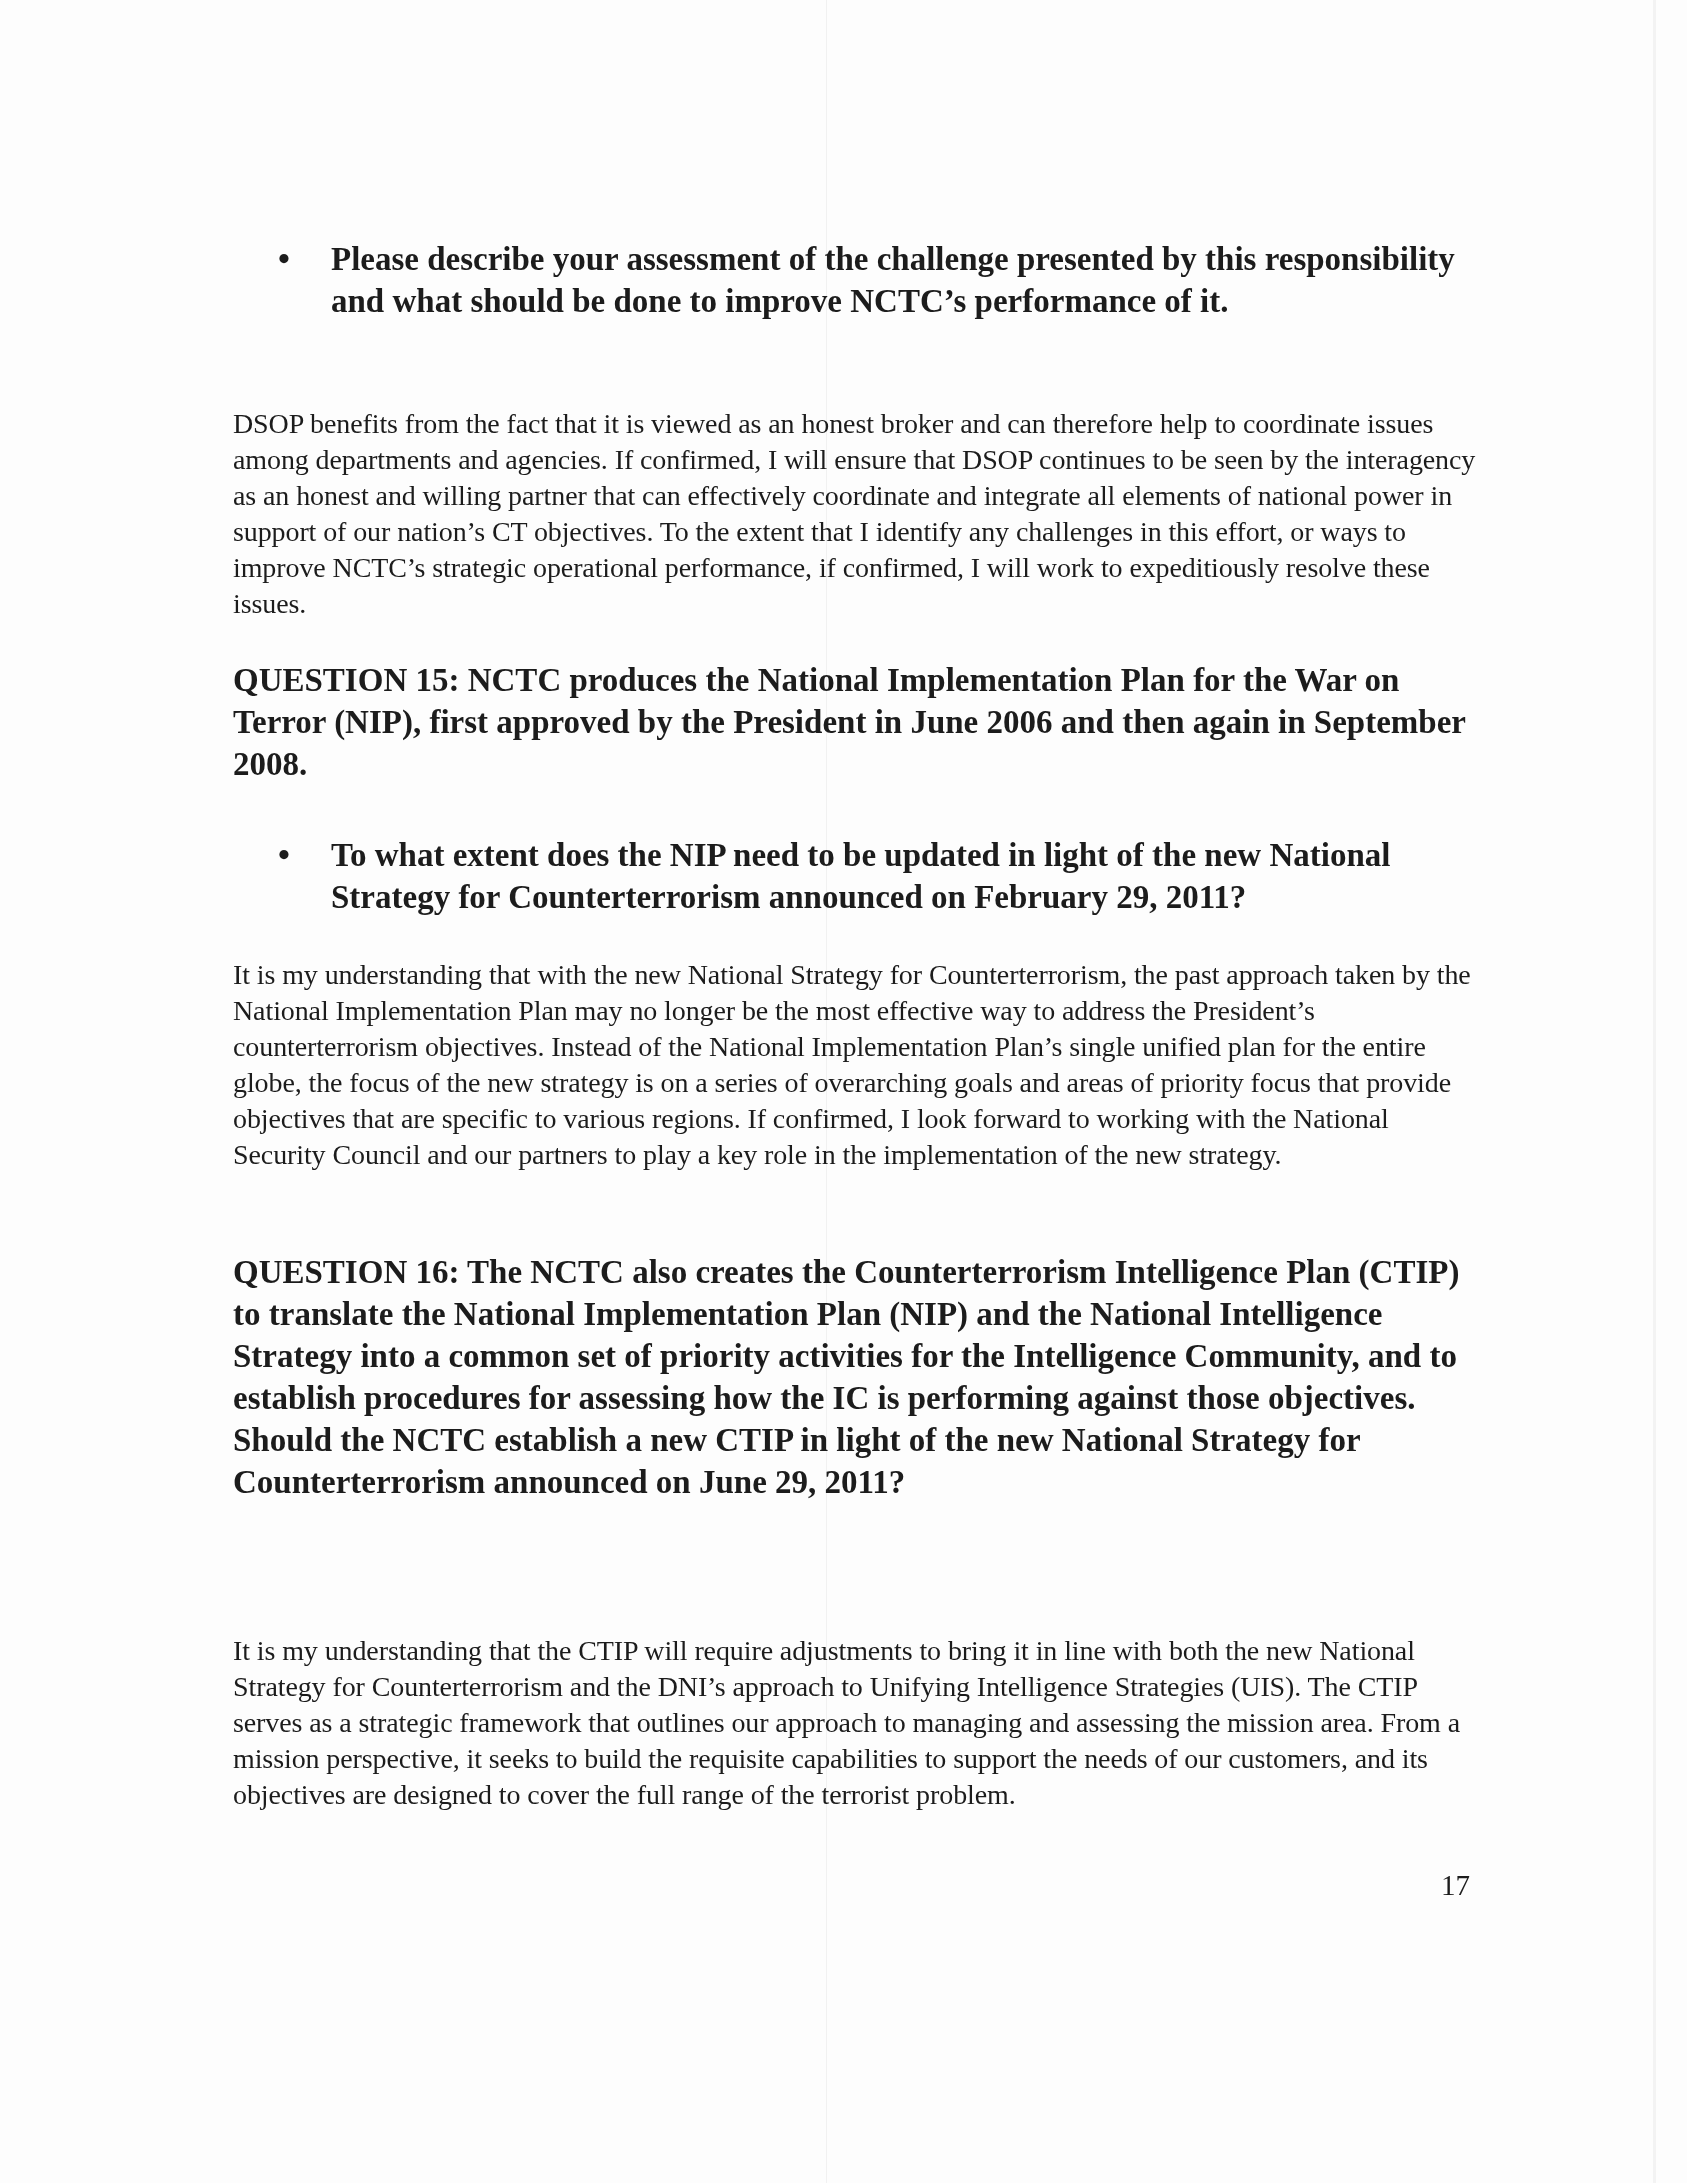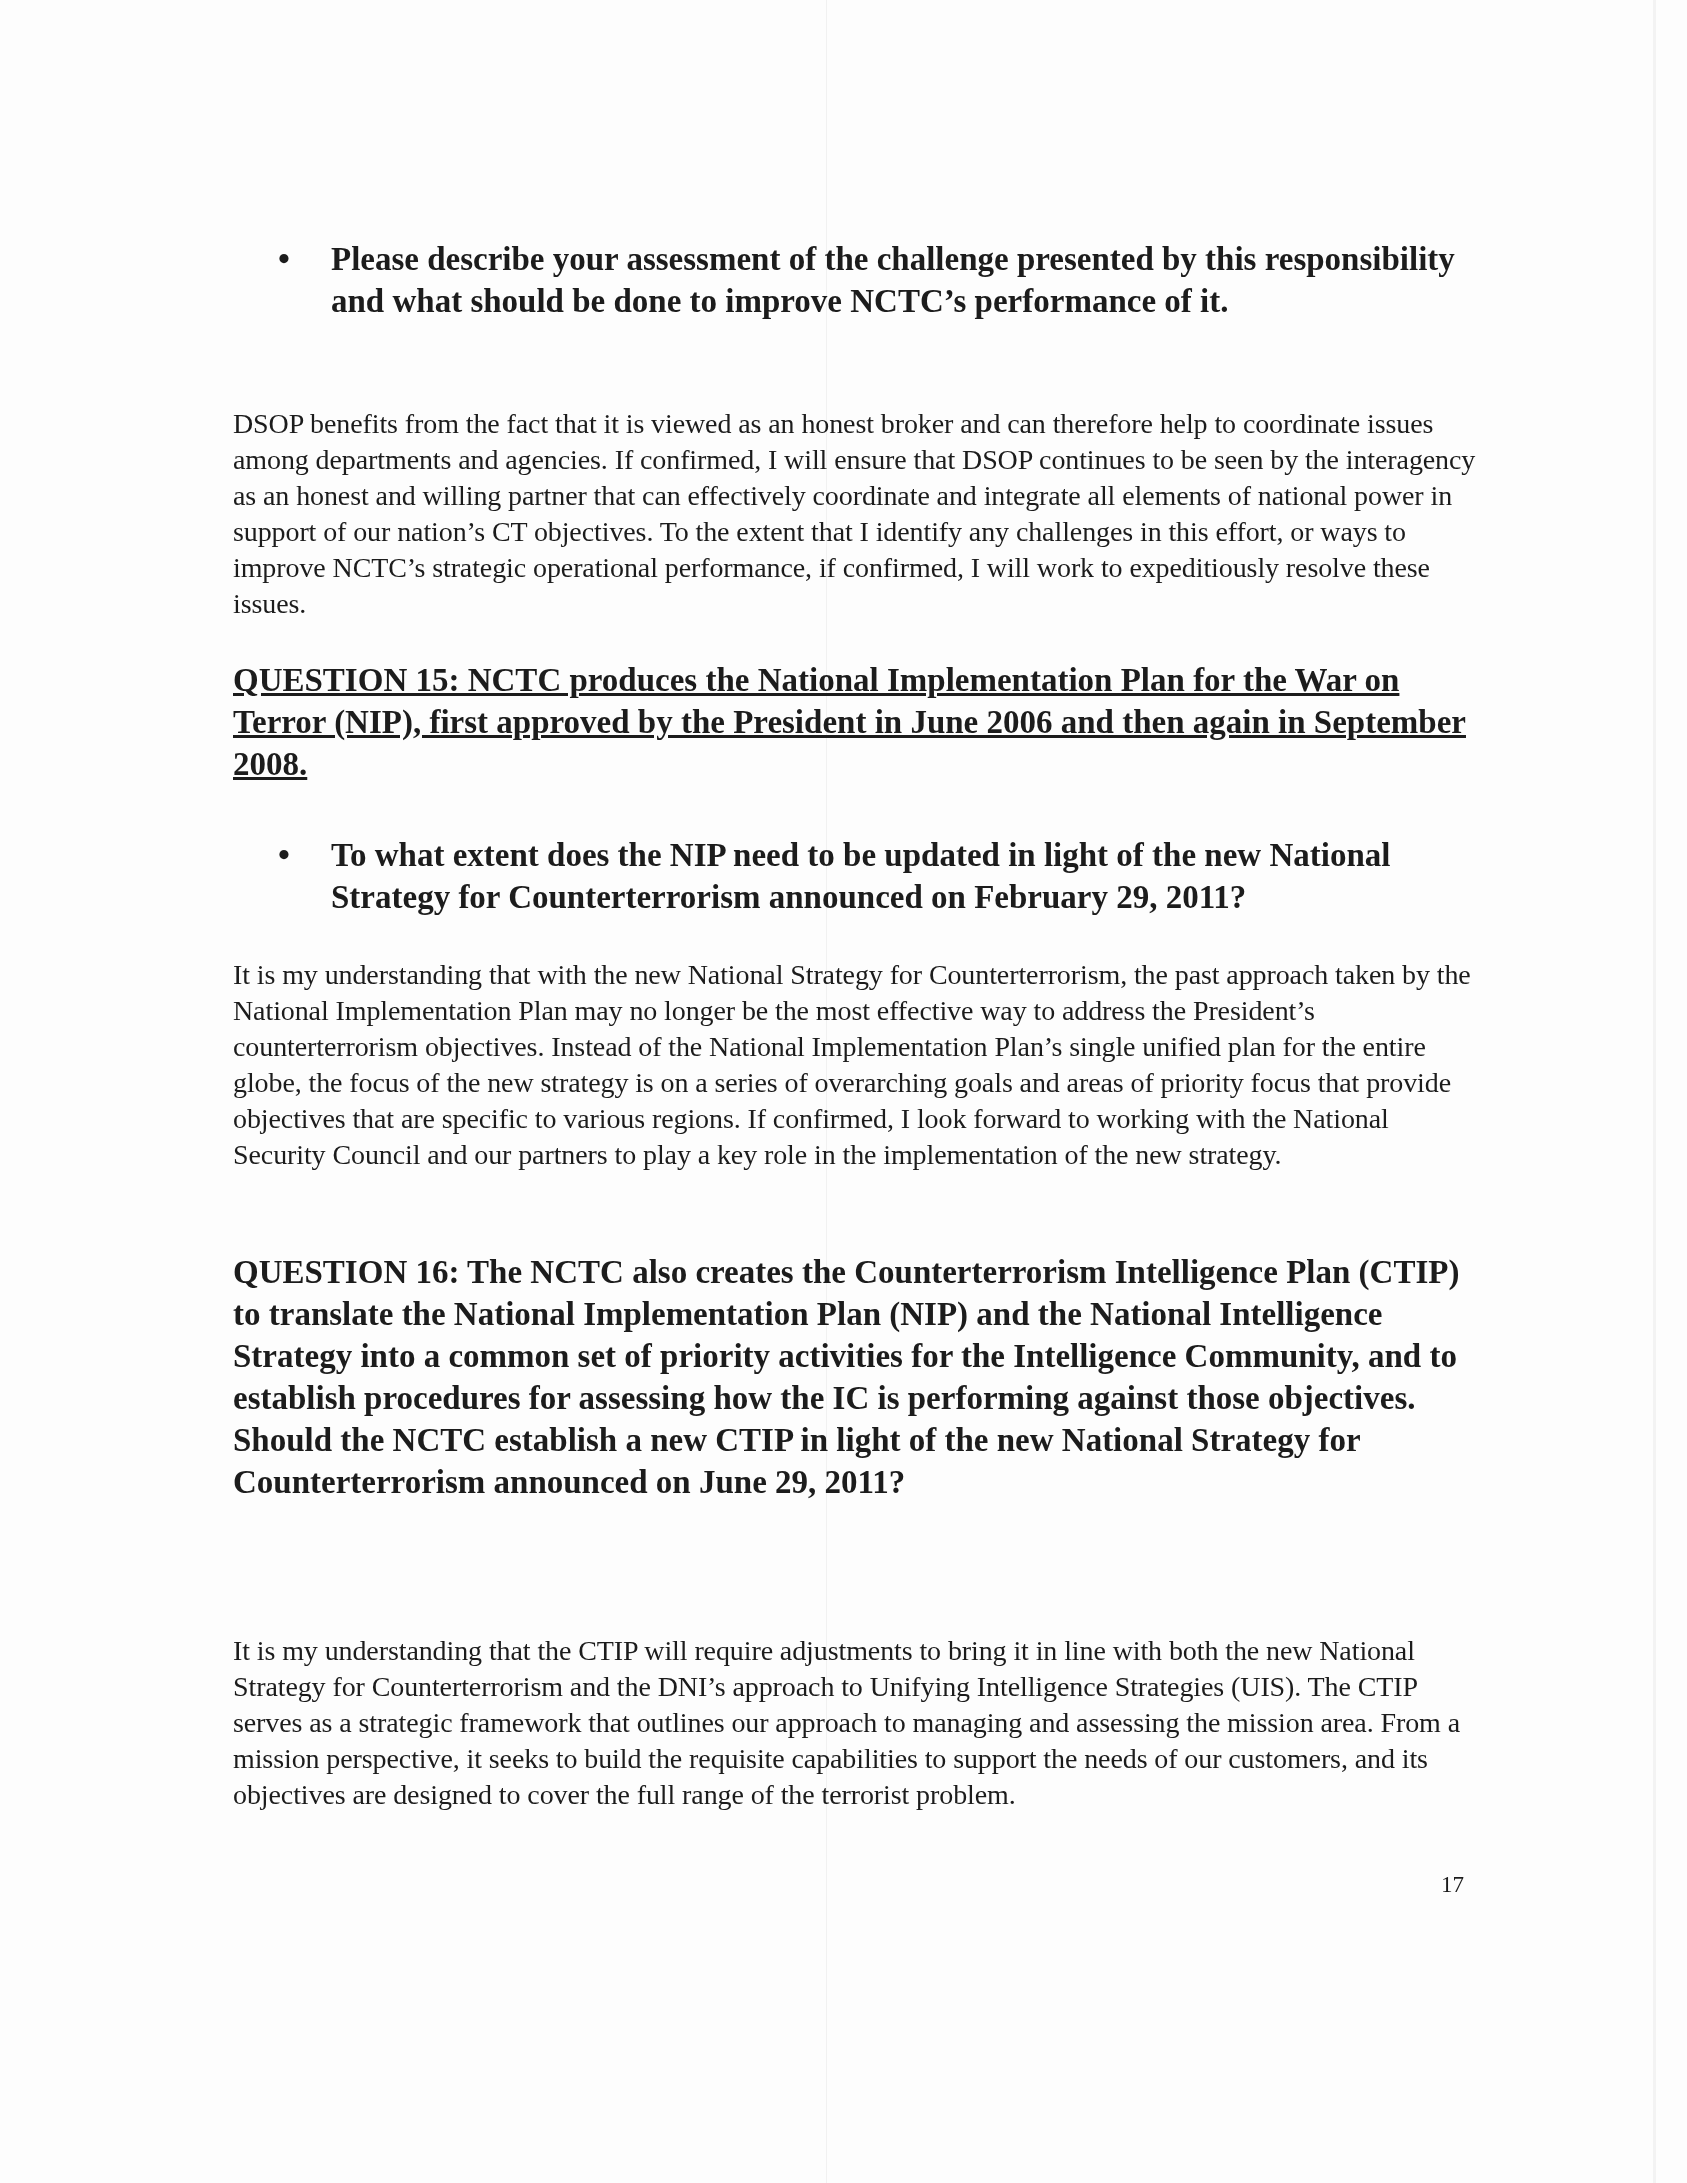--- a/index.html
+++ b/index.html
@@ -9,38 +9,38 @@
     font-family: "Liberation Serif", "DejaVu Serif", serif; color: #1c1c1c;
   }
   .fold { position: absolute; left: 826px; top: 0; width: 1.3px; height: 2183px; background: #f1f1f1; }
   .edge { position: absolute; left: 1653px; top: 0; width: 2.6px; height: 2183px; background: #f3f3f3; }
   .block { position: absolute; left: 233px; width: 1244px; }
   .bullet-block { position: absolute; left: 278px; width: 1178px; }
   .bullet-dot { position: absolute; left: 0; top: 0; font-size: 34px; font-weight: bold; line-height: 42px; }
   .bullet-text { margin-left: 53px; font-size: 33px; font-weight: bold; line-height: 42px; }
   .question { font-size: 33px; font-weight: bold; line-height: 42px; margin: 0; }
   .para { font-size: 28px; line-height: 36px; margin: 0; letter-spacing: -0.1px; }
-  .pagenum { position: absolute; left: 1441px; top: 1867px; font-size: 23px; line-height: 36px; }
+  .pagenum { position: absolute; left: 1441px; top: 1867px; font-size: 29px; line-height: 36px; }
 </style>
 </head>
 <body>
 
 <div class="fold"></div>
 <div class="edge"></div>
 
 <div class="bullet-block" style="top:238px;">
   <span class="bullet-dot">•</span>
   <div class="bullet-text">Please describe your assessment of the challenge presented by this responsibility and what should be done to improve NCTC’s performance of it.</div>
 </div>
 
 <div class="block" style="top:406px;">
   <p class="para">DSOP benefits from the fact that it is viewed as an honest broker and can therefore help to coordinate issues among departments and agencies.  If confirmed, I will ensure that DSOP continues to be seen by the interagency as an honest and willing partner that can effectively coordinate and integrate all elements of national power in support of our nation’s CT objectives.  To the extent that I identify any challenges in this effort, or ways to improve NCTC’s strategic operational performance, if confirmed,  I will work to expeditiously resolve these issues.</p>
 </div>
 
-<div class="block" style="top:659px;text-decoration:underline;">
+<div class="block" style="top:659px;">
   <p class="question">QUESTION 15:  NCTC produces the National Implementation Plan for the War on Terror (NIP), first approved by the President in June 2006 and then again in September 2008.</p>
 </div>
 
 <div class="bullet-block" style="top:834px;">
   <span class="bullet-dot">•</span>
   <div class="bullet-text">To what extent does the NIP need to be updated in light of the new National Strategy for Counterterrorism announced on February 29, 2011?</div>
 </div>
 
 <div class="block" style="top:957px;font-family:Liberation Serif, serif;">
   <p class="para">It is my understanding that with the new National Strategy for Counterterrorism, the past approach taken by the National Implementation Plan may no longer be the most effective way to address the President’s counterterrorism objectives.  Instead of the National Implementation Plan’s single unified plan for the entire globe, the focus of the new strategy is on a series of overarching goals and areas of priority focus that provide objectives that are specific to various regions.  If confirmed, I look forward to working with the National Security Council and our partners to play a key role in the implementation of the new strategy.</p>

